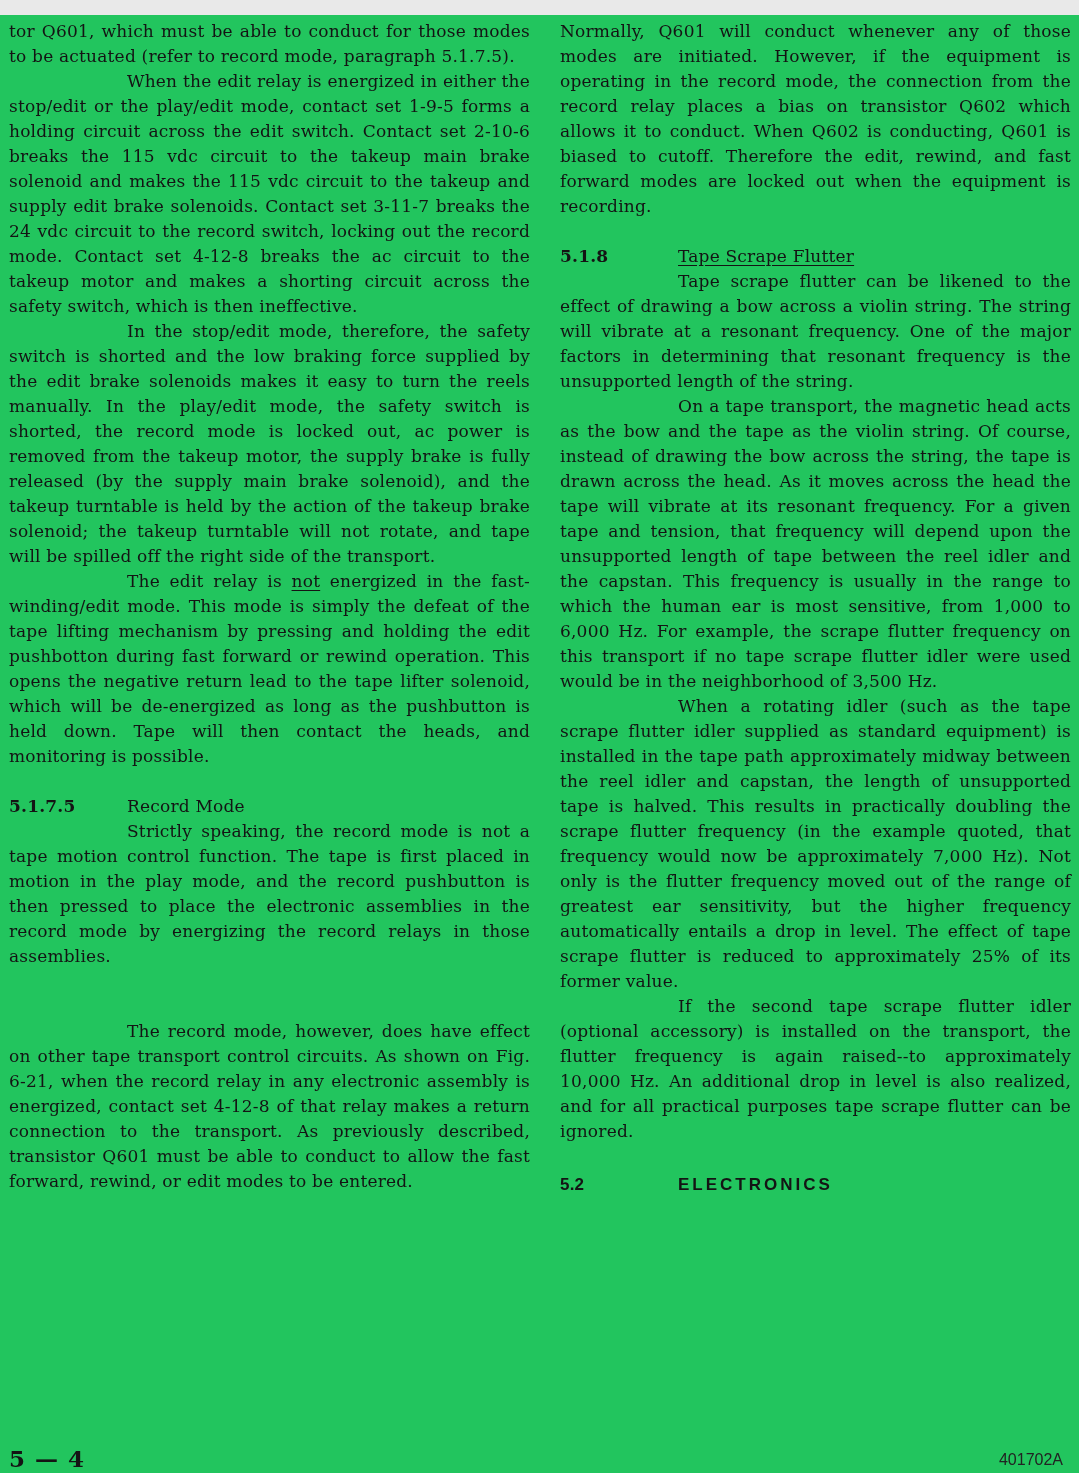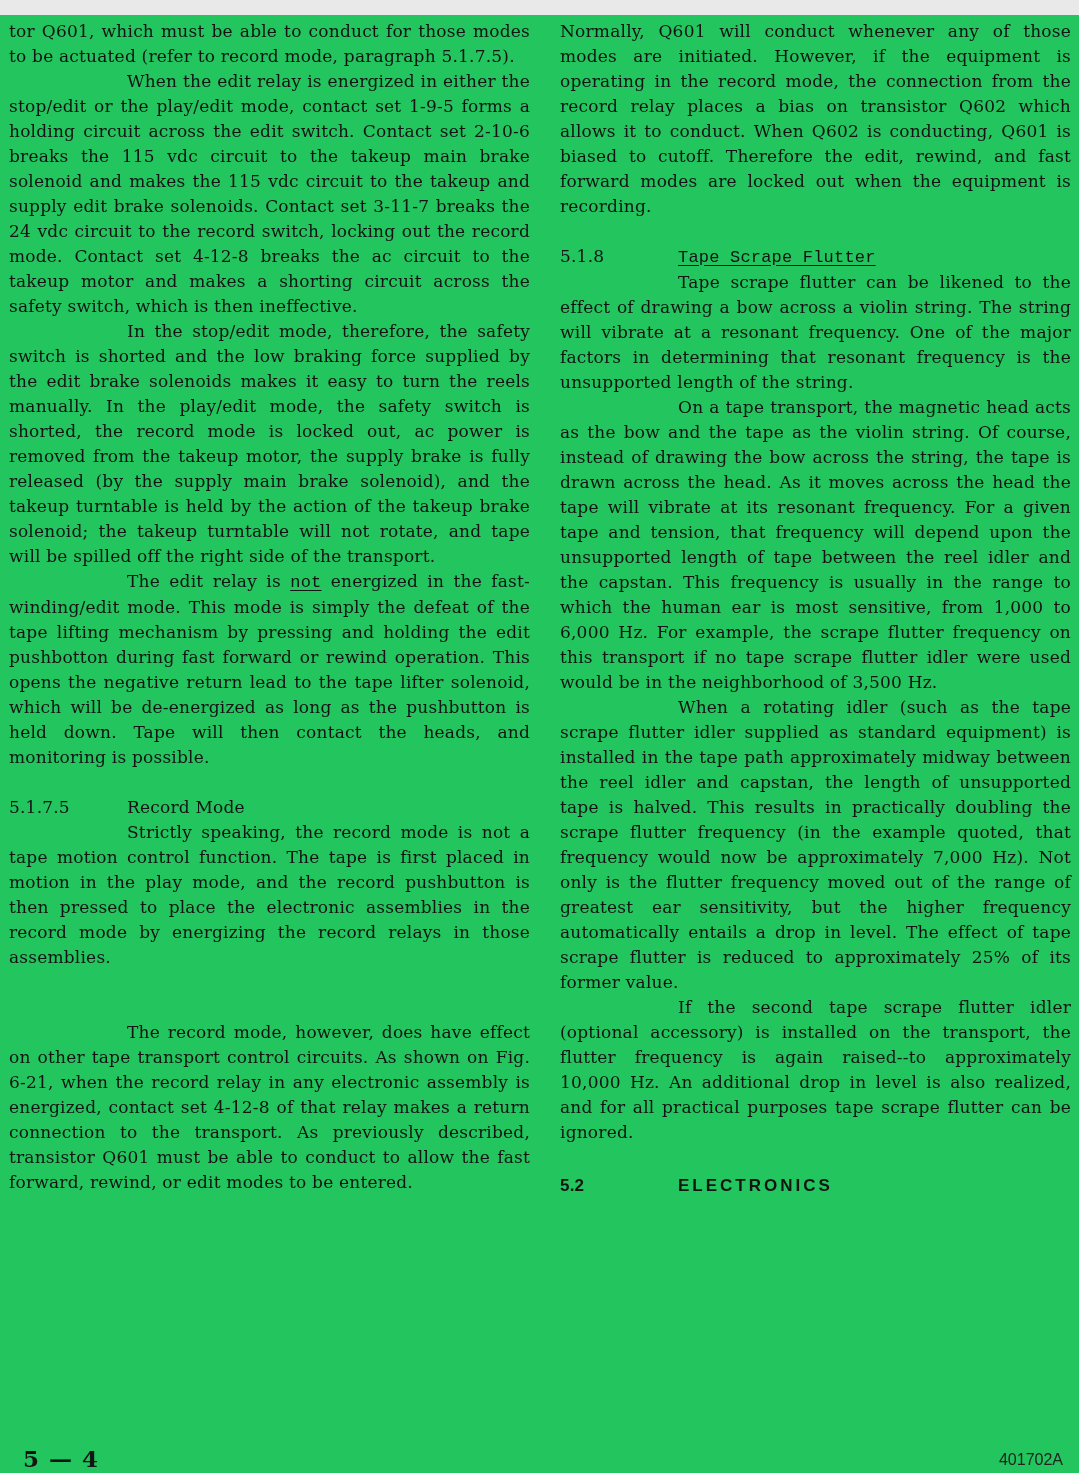--- a/index.html
+++ b/index.html
@@ -38,41 +38,41 @@
   p.para.indent { text-indent: 118px; }
 
   .heading {
     margin-top: 25px;
     white-space: nowrap;
     text-align: left;
   }
   .heading .num {
     display: inline-block;
     width: 118px;
+    font-weight: bold;
   }
   .u {
     text-decoration: underline;
     text-underline-offset: 3px;
-    font-family: Liberation Mono, monospace;
   }
 
   .heading.h-bold { margin-top: 28px; }
   .heading.h-bold .num,
   .heading.h-bold .ttl {
     font-family: Liberation Sans, sans-serif;
     font-weight: bold;
     font-size: 17px;
   }
   .heading.h-bold .ttl { letter-spacing: 3px; }
 
   .gap-before { margin-top: 50px; }
 
   .footer {
     position: absolute;
-    left: 23px;
+    left: 9px;
     right: 16px;
     bottom: 16px;
     display: flex;
     justify-content: space-between;
     align-items: flex-end;
   }
   .page-num {
     font-weight: bold;
     font-size: 23px;
     letter-spacing: 1px;

